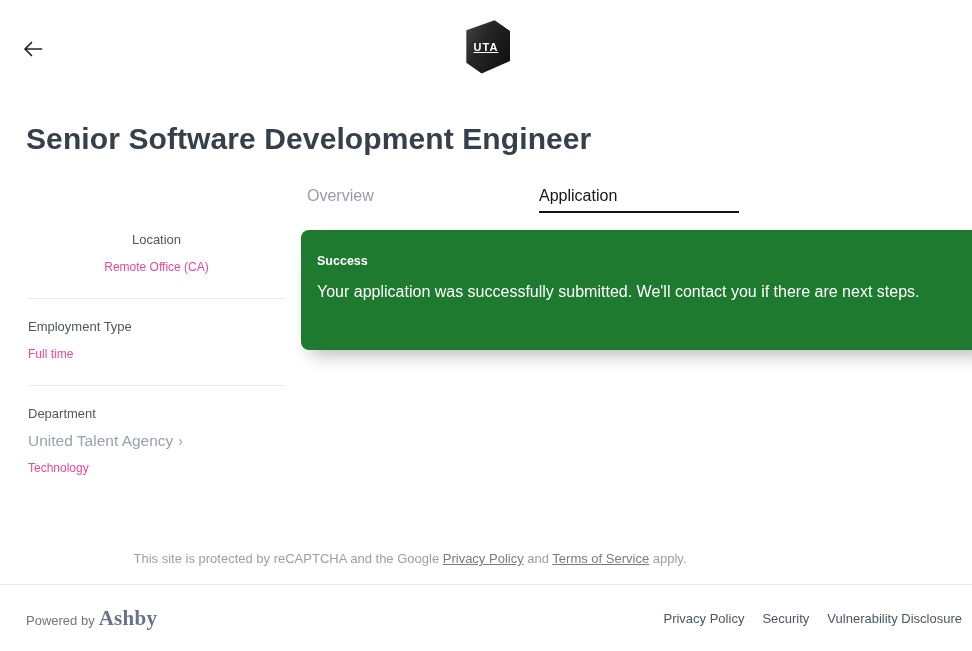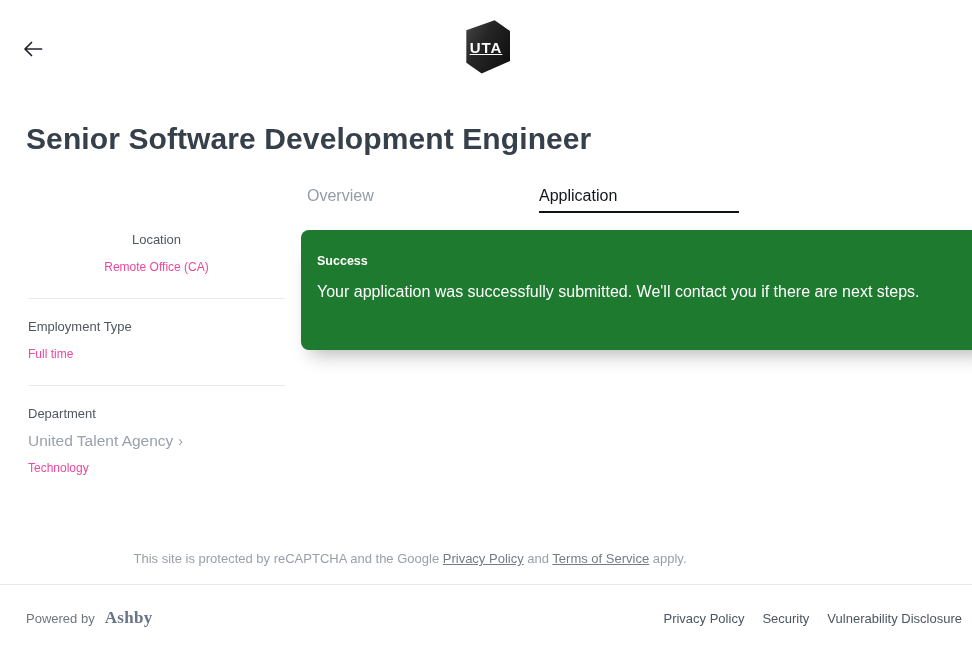--- a/index.html
+++ b/index.html
@@ -20,21 +20,21 @@
     background: none; border: none; cursor: pointer;
   }
   .logo {
     position: absolute; left: 50%; top: 18px; transform: translateX(-50%);
     width: 48px; height: 56px;
     background: linear-gradient(118deg, #4c4c4c 0%, #262626 42%, #0c0c0c 100%);
     clip-path: polygon(9% 22%, 68% 4%, 100% 23%, 100% 77%, 41% 99%, 9% 80%);
     display: flex; align-items: center; justify-content: center;
   }
   .logo-text {
-    color: #ffffff; font-weight: 700; font-size: 15px; letter-spacing: 1px;
+    color: #ffffff; font-weight: 700; font-size: 11px; letter-spacing: 1px;
     margin-top: 2px;
     text-decoration: underline;
   }
 
   
   .page-title {
     position: absolute; left: 26px; top: 122px;
     font-size: 30px; font-weight: 700; color: #36404b;
     letter-spacing: 0.1px;
   }
@@ -90,22 +90,22 @@
   
   .footer {
     position: absolute; left: 0; top: 584px; width: 972px; height: 67px;
     border-top: 1px solid #e7e9eb;
     display: flex; align-items: center; justify-content: space-between;
     padding: 0 10px 0 26px;
   }
   .powered { display: flex; align-items: baseline; font-size: 13px; color: #6f7680; }
   .brand {
     font-family: "Liberation Serif", serif;
-    font-weight: 700; font-size: 17px; color: #68748a;
-    margin-left: 10px; letter-spacing: 0.3px; text-decoration: none; cursor: pointer;
+    font-weight: 700; font-size: 21px; color: #68748a;
+    margin-left: 4px; letter-spacing: 0.3px; text-decoration: none; cursor: pointer;
   }
   .footer-links { display: flex; gap: 18px; }
   .footer-links a {
     font-size: 13px; color: #4b5662; text-decoration: none; cursor: pointer;
   }
 </style>
 </head>
 <body>
 
 <button class="back-btn">

